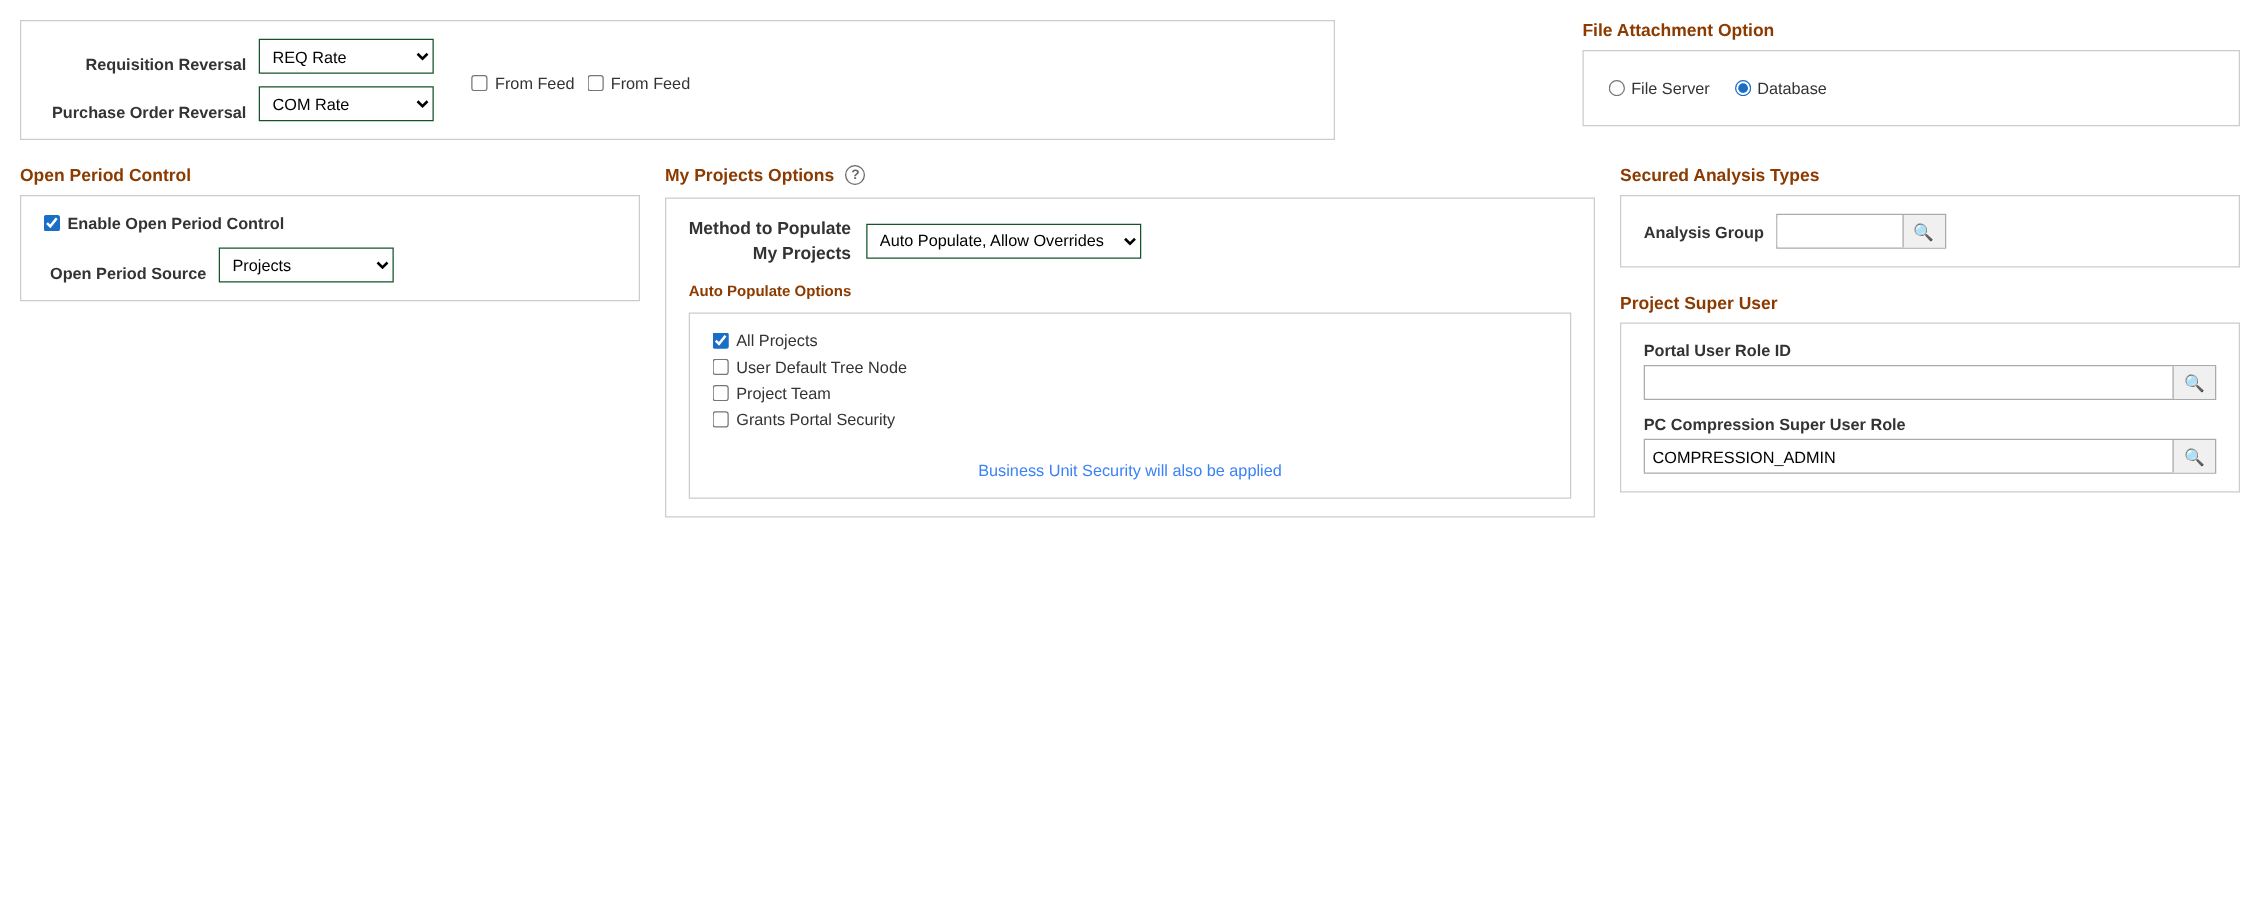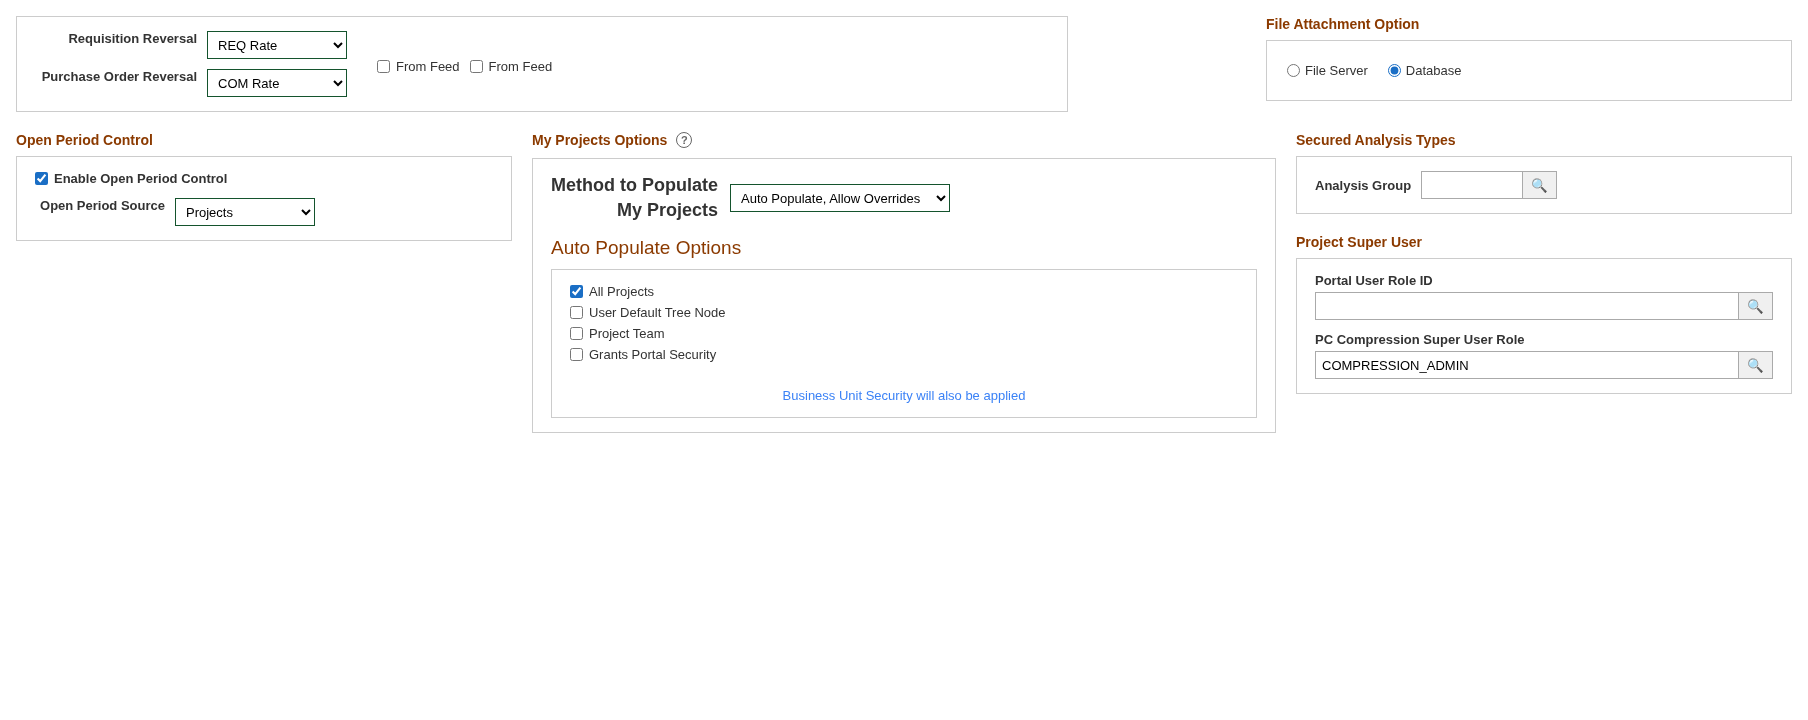--- a/index.html
+++ b/index.html
@@ -35,21 +35,21 @@
       gap: 30px;
       align-items: center;
     }
     .purchasing-fields {
       display: flex;
       flex-direction: column;
       gap: 10px;
     }
     .field-row {
       display: flex;
-      align-items: flex-start;
+      align-items: flex-end;
       gap: 10px;
     }
     .field-label {
       font-weight: bold;
       text-align: right;
       min-width: 160px;
       color: #333;
     }
     select {
       border: 1px solid #14532d;
@@ -125,27 +125,27 @@
     .method-row {
       display: flex;
       align-items: center;
       gap: 12px;
       margin-bottom: 14px;
     }
     .method-label {
       font-weight: bold;
       text-align: center;
       line-height: 1.3;
-      font-size: 18px;
+      font-size: 14px;
       min-width: 110px;
     }
     .auto-populate-title {
       color: #8B3A00;
-      font-weight: normal;
-      font-size: 19px;
+      font-weight: bold;
+      font-size: 12px;
       margin-bottom: 10px;
     }
     .auto-populate-box {
       border: 1px solid #ccc;
       padding: 14px 18px;
     }
     .checkbox-list {
       display: flex;
       flex-direction: column;
       gap: 6px;

